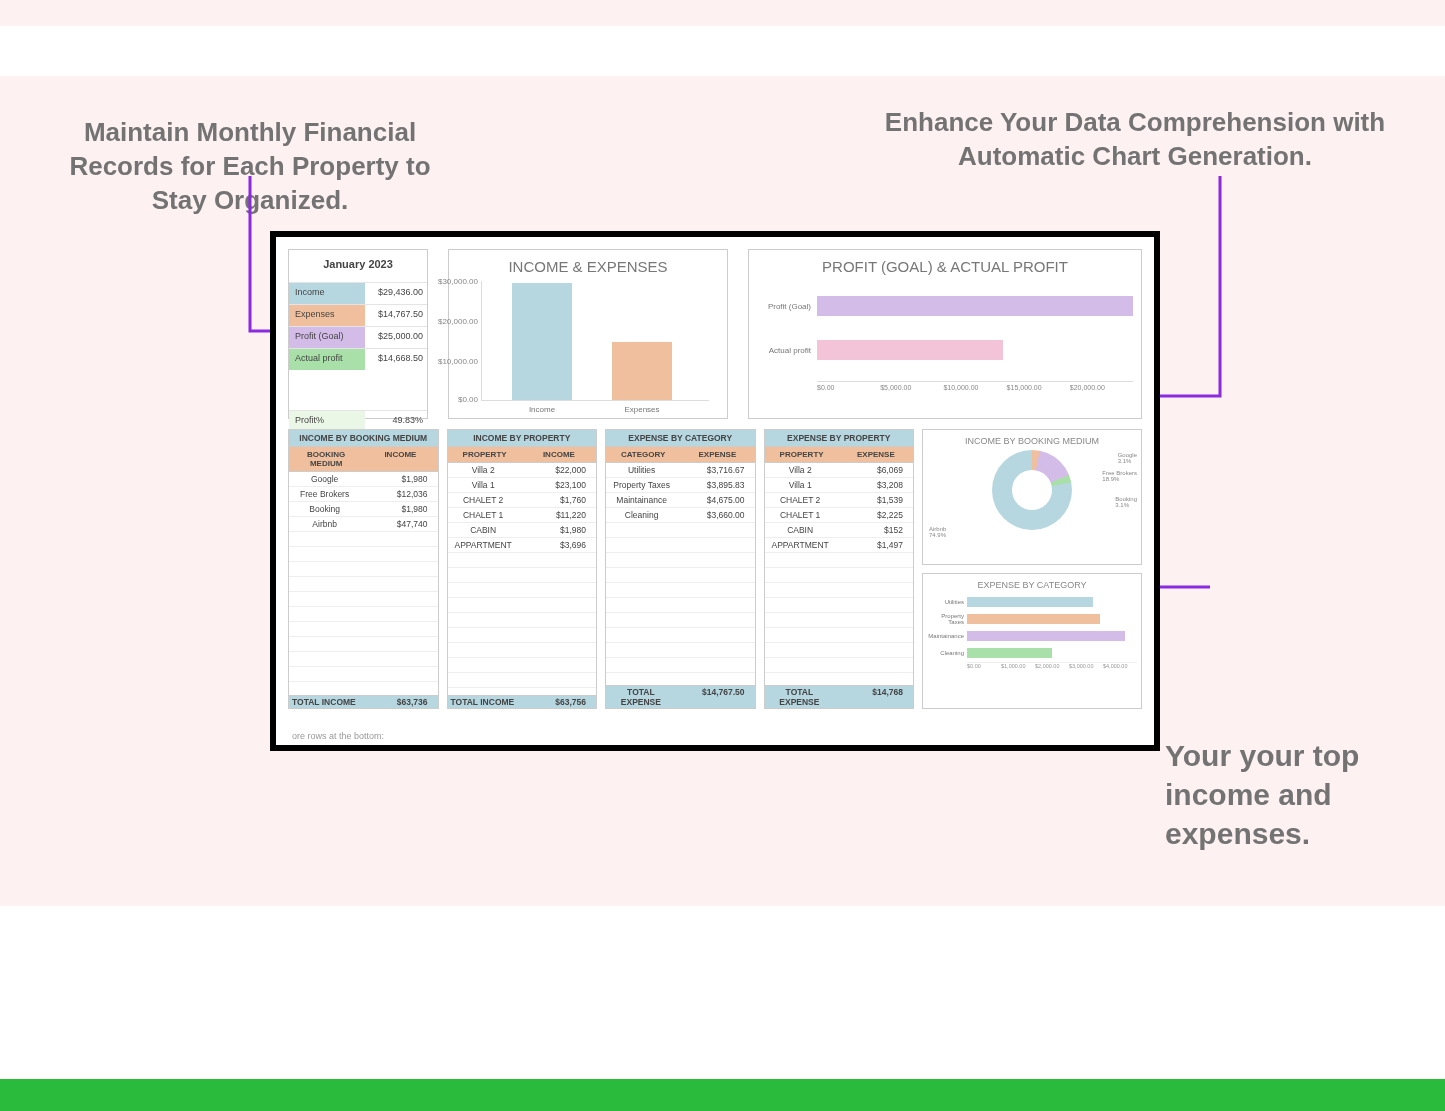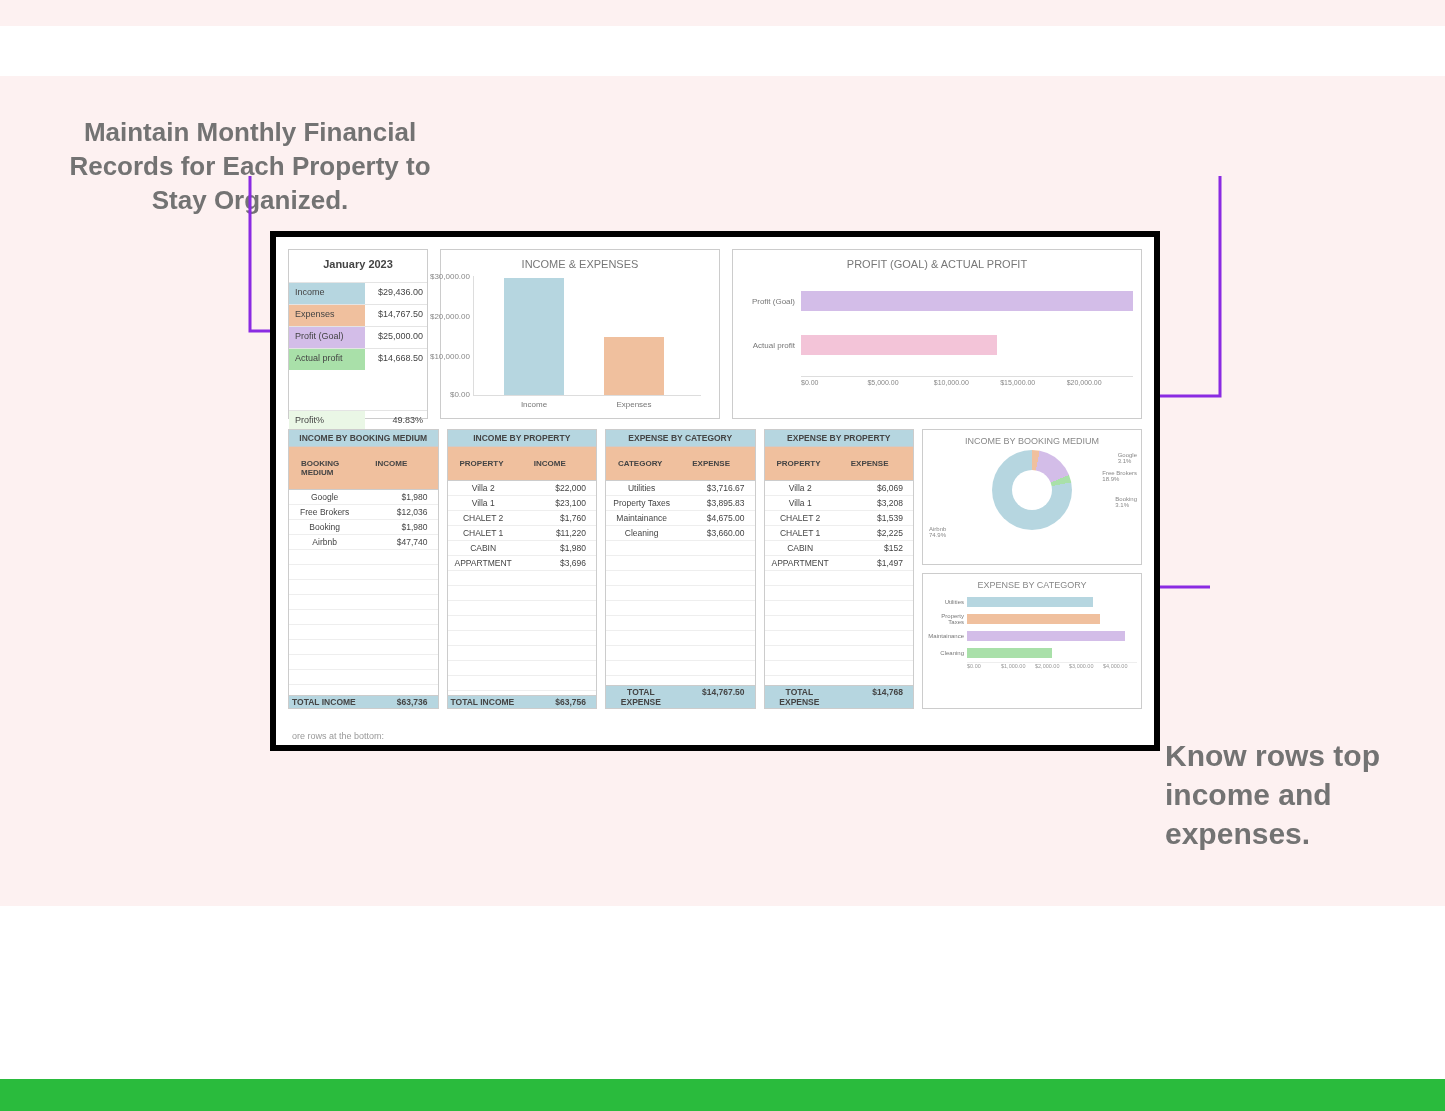--- a/index.html
+++ b/index.html
@@ -21,35 +21,35 @@
   .callout-right { right:40px; top:30px; width:540px; }
   .callout-bottom { right:60px; top:660px; width:220px; text-align:left; font-size:30px; }
   
   .dash {
     position:absolute; left:270px; top:155px;
     width:890px; height:520px;
     border:6px solid #000; background:#fff;
     padding:12px 12px 8px 12px;
     font-size:9px; color:#444;
   }
-  .dash-top { display:flex; gap:12px; height:170px; }
+  .dash-top { display:flex; gap:20px; height:170px; }
   .summary-card { width:140px; border:1px solid #ccc; padding:0; }
   .summary-month { text-align:center; font-weight:700; font-size:11px; padding:8px 4px 12px; }
   .summary-row { display:flex; height:22px; border-top:1px solid #e4e4e4; }
   .summary-row:last-child { border-bottom:1px solid #e4e4e4;margin-top:40px; }
   .summary-k { width:55%; padding:4px 6px; font-size:9px; }
   .summary-v { width:45%; padding:4px 4px; font-size:9px; text-align:right; }
   .c-income { background:#b6d6e0; }
   .c-exp { background:#f0c09e; }
   .c-goal { background:#d3bde8; }
   .c-act { background:#a9e0a9; }
   .c-pct { background:#eaf7e6; }
 
   .chart-card { border:1px solid #ccc; flex:1; padding:6px 8px; position:relative; }
-  .chart-title { text-align:center; color:#777; font-size:11px; margin:2px 0 6px; }
+  .chart-title { text-align:center; color:#777; font-size:15px; margin:2px 0 6px; }
   .bar-chart { position:relative; height:120px; margin-left:24px; margin-right:10px; border-left:1px solid #ddd; border-bottom:1px solid #ddd; }
   .y-tick { position:absolute; left:-52px; width:48px; text-align:right; font-size:8px; color:#888; }
   .vbar { position:absolute; bottom:0; width:60px; }
   .vbar-lbl { position:absolute; bottom:-14px; width:60px; text-align:center; font-size:8px; color:#777; }
   .b-income { background:#b6d6e0; }
   .b-exp { background:#f0c09e; }
 
   .hbar-row { display:flex; align-items:center; height:30px; }
   .hbar-lbl { width:60px; text-align:right; padding-right:6px; font-size:8px; color:#777; }
   .hbar-track { flex:1; position:relative; height:20px; }
@@ -57,21 +57,21 @@
   .b-goal { background:#d3bde8; }
   .b-act { background:#f3c4d8; }
   .x-axis { display:flex; margin-left:60px; border-top:1px solid #ddd; }
   .x-tick { flex:1; font-size:7px; color:#888; text-align:left; padding-top:2px; }
 
   
   .dash-mid { display:flex; gap:8px; margin-top:10px; height:280px; }
   .tcard { border:1px solid #ccc; flex:1; display:flex; flex-direction:column; min-width:0; }
   .tbl-title { background:#b6d6e0; text-align:center; font-weight:700; font-size:8.5px; padding:3px; border-bottom:1px solid #ccc; }
   .tbl-head { display:flex; background:#f0c09e; font-weight:700; font-size:8px; border-bottom:1px solid #ccc; }
-  .tbl-head > div { flex:1; text-align:left; padding:12px; }
+  .tbl-head > div { flex:1; text-align:center; padding:3px; }
   .tbl-body { flex:1; overflow:hidden; }
   .tbl-row { display:flex; border-bottom:1px solid #eee; font-size:8.5px; }
   .tbl-row > div { flex:1; padding:2px 4px; text-align:center; }
   .tbl-row > div:last-child { text-align:right; padding-right:10px; }
   .tbl-foot { display:flex; background:#b6d6e0; font-weight:700; font-size:8.5px; border-top:1px solid #ccc; }
   .tbl-foot > div { flex:1; text-align:center; padding:1px; }
   .tbl-foot > div:last-child { text-align:right; padding-right:10px;}
 
   .side-charts { display:flex; flex-direction:column; gap:8px; width:220px; }
   .mini-card { border:1px solid #ccc; flex:1; padding:4px; position:relative; }
@@ -101,21 +101,22 @@
 </head>
 <body>
 
 <div class="header-band"></div>
 
 <div class="title-band">
 </div>
 
 <div class="body-band">
   <div class="callout callout-left">Maintain Monthly Financial Records for Each Property to Stay Organized.</div>
-  <div class="callout callout-bottom">Know rows top income and expenses.</div>
+  <div class="callout callout-right">Enhance Your Data Comprehension with Automatic Chart Generation.</div>
+  <div class="callout callout-bottom">Your your top income and expenses.</div>
 
   <svg class="arrow-svg" style="left:240px; top:100px;" width="120" height="200">
     <path d="M 10 0 L 10 155 L 90 155" stroke="#8a2be2" stroke-width="3" fill="none"></path>
     <polygon points="90,150 100,155 90,160" fill="#8a2be2"></polygon>
   </svg>
 
   <svg class="arrow-svg" style="left:1030px; top:100px;" width="200" height="230">
     <path d="M 190 0 L 190 220 L 10 220" stroke="#8a2be2" stroke-width="3" fill="none"></path>
     <polygon points="10,215 0,220 10,225" fill="#8a2be2"></polygon>
   </svg>

